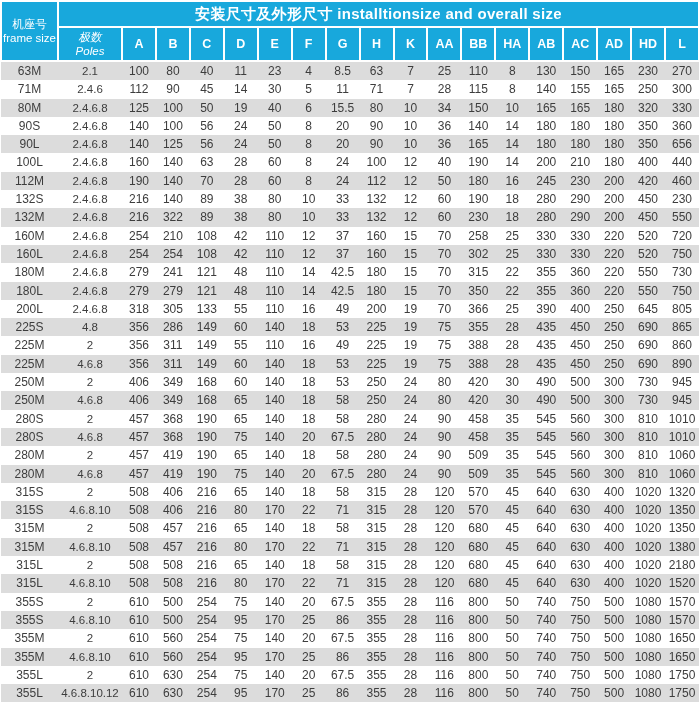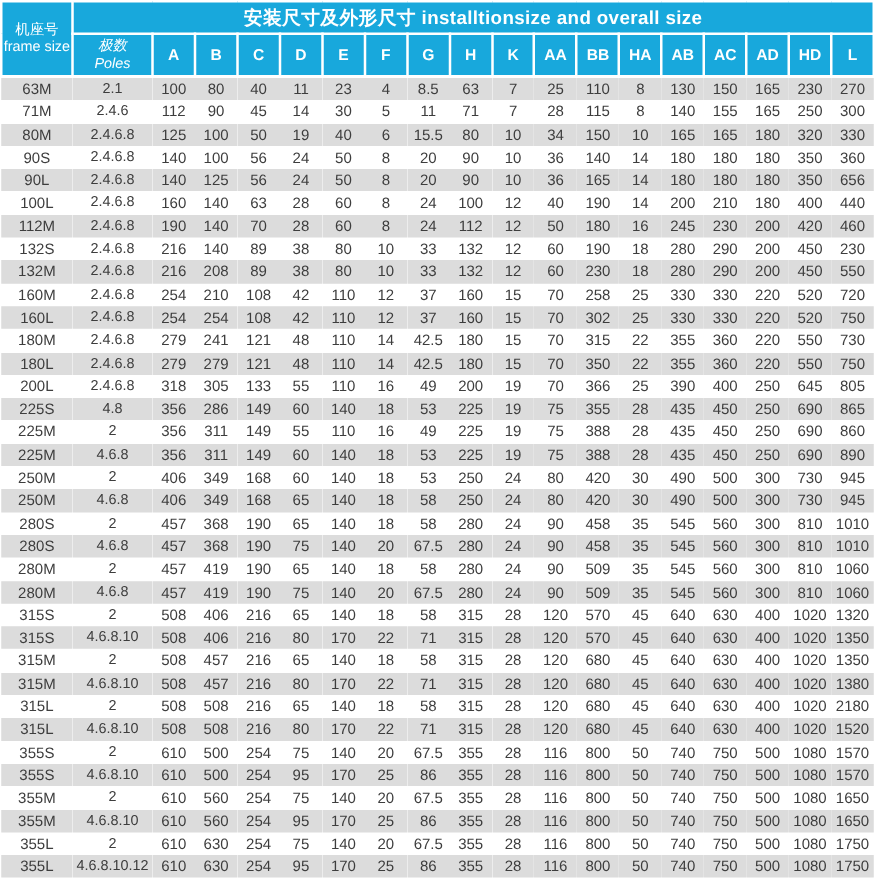--- a/index.html
+++ b/index.html
@@ -254,21 +254,21 @@
           <td>280</td>
           <td>290</td>
           <td>200</td>
           <td>450</td>
           <td>230</td>
         </tr>
         <tr>
           <td>132M</td>
           <td class="poles-cell">2.4.6.8</td>
           <td>216</td>
-          <td>208</td>
+          <td>322</td>
           <td>89</td>
           <td>38</td>
           <td>80</td>
           <td>10</td>
           <td>33</td>
           <td>132</td>
           <td>12</td>
           <td>60</td>
           <td>230</td>
           <td>18</td>

